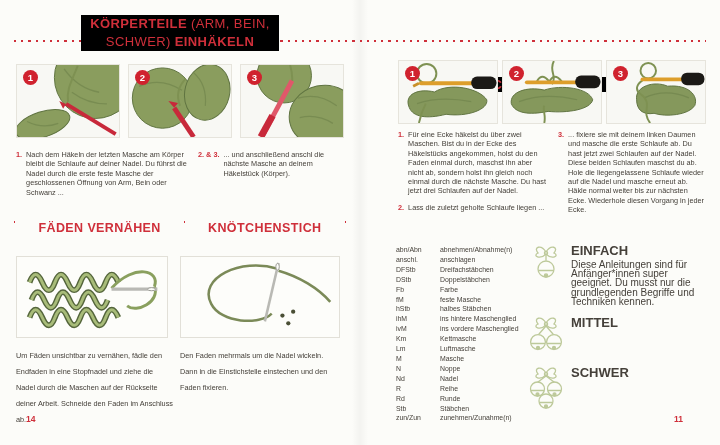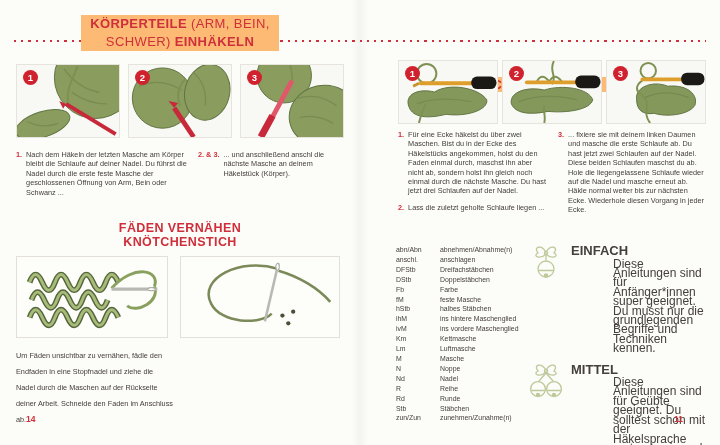--- a/index.html
+++ b/index.html
@@ -6,24 +6,24 @@
   .spread{position:relative;width:720px;height:445px;background:#fcfcf9;
     font-family:"Liberation Sans",sans-serif;color:#45403a;overflow:hidden;}
   .spine{position:absolute;left:352px;top:0;width:16px;height:445px;
     background:linear-gradient(90deg,rgba(0,0,0,0),rgba(0,0,0,0.035),rgba(0,0,0,0));}
   .dots{height:2px;background:repeating-linear-gradient(90deg,#cf2f3a 0 2.2px,transparent 2.2px 7.2px);}
   .rule-abs{position:absolute;left:14px;right:14px;top:40px;}
   .title-left{position:absolute;top:15px;left:0;width:360px;text-align:center;
     line-height:18px;font-size:13px;color:#cf2f3a;letter-spacing:.4px;}
   .title-right{position:absolute;top:33px;left:360px;width:360px;text-align:center;
     font-size:13.5px;color:#cf2f3a;font-weight:bold;letter-spacing:.6px;margin-top:44px;}
-  .title-bg{background:#fdba74;display:inline-block;padding:0 9px;}
+  .title-bg{background:#000000;display:inline-block;padding:0 9px;}
   .t-bold{font-weight:bold;}
   .t-reg{font-weight:normal;}
-  .rule-row{position:absolute;display:flex;align-items:center;gap:0;flex-direction:column;}
+  .rule-row{position:absolute;display:flex;gap:23px;}
   .rule-row .dots{height:2px;}
   .h-sec{color:#cf2f3a;font-weight:bold;font-size:12.5px;letter-spacing:.4px;white-space:nowrap;}
   .photo{position:absolute;background:#f8f8f4;border:1px solid #e6e4dc;box-sizing:border-box;}
   .photo svg{display:block;width:100%;height:100%;}
   .badge{position:absolute;top:5px;left:6px;width:15px;height:15px;border-radius:50%;
     background:#d0222e;color:#fff;font-size:9.5px;font-weight:bold;
     display:flex;align-items:center;justify-content:center;}
   .cap{position:absolute;display:flex;gap:4px;font-size:7.3px;line-height:9.4px;}
   .cap-num{color:#cf2f3a;font-weight:bold;white-space:nowrap;}
   .cap-text{flex:1;}
@@ -34,21 +34,21 @@
   .cap2{position:absolute;font-size:7.3px;line-height:16px;}
   .abbr{position:absolute;left:396px;top:245px;width:152px;font-size:6.9px;line-height:9.9px;}
   .abbr-row{display:flex;}
   .abbr-k{width:44px;flex:0 0 44px;}
   .abbr-v{flex:1;}
   .diff{position:absolute;left:528px;top:243px;width:178px;}
   .diff-block{display:flex;gap:7px;margin-bottom:8px;}
   .diff-icon{width:36px;flex:0 0 36px;display:flex;justify-content:center;align-items:flex-start;}
   .diff-body{flex:1;}
   .diff-name{font-size:13px;font-weight:bold;margin-bottom:1.5px;}
-  .diff-text{font-size:12px;line-height:9.4px;margin-left:42px;}
+  .diff-text{font-size:10px;line-height:9.4px;}
   .pagenum{position:absolute;color:#cf2f3a;font-weight:bold;font-size:8.5px;}
   .bells{stroke:#bdc99a;fill:none;stroke-width:1.3;stroke-linecap:round;}
 </style>
 </head>
 <body>
 
 <div class="spread">
   <div class="spine"></div>
 
   <div class="dots rule-abs"></div>
@@ -150,20 +150,21 @@
       <path d="M99 14 C120 20 140 32 152 46" stroke="#7b8a58" stroke-width="2.6" fill="none"></path>
       <line x1="99" y1="6" x2="85" y2="66" stroke="#b9b9b4" stroke-width="2.6"></line>
       <ellipse cx="98" cy="10" rx="1.8" ry="3.4" fill="#fdfdfa" stroke="#9a9a94" stroke-width="1"></ellipse>
       <circle cx="103" cy="60" r="2.2" fill="#4a4f35"></circle>
       <circle cx="114" cy="56" r="2.2" fill="#4a4f35"></circle>
       <circle cx="109" cy="68" r="2.2" fill="#4a4f35"></circle>
     </svg>
   </div>
 
   <div class="cap2" style="left:16px;top:348px;width:158px">Um Fäden unsichtbar zu vernähen, fädle den Endfaden in eine Stopfnadel und ziehe die Nadel durch die Maschen auf der Rückseite deiner Arbeit. Schneide den Faden im Anschluss ab.</div>
+  <div class="cap2" style="left:180px;top:348px;width:160px">Den Faden mehrmals um die Nadel wickeln. Dann in die Einstichstelle einstechen und den Faden fixieren.</div>
 
   <div class="pagenum" style="left:26px;top:414px">14</div>
 
   <div class="photo" style="left:398px;top:60px;width:100px;height:64px">
     <svg viewBox="0 0 100 64">
       <path d="M10 48 C4 34 20 28 36 32 C52 22 82 28 90 40 C92 50 70 58 48 55 C28 60 14 58 10 48 Z" fill="#85985c" stroke="#5f7340"></path>
       <path d="M18 44 q24 -8 56 -2" stroke="#6d8049" fill="none" stroke-width="1.3" opacity=".6"></path>
       <circle cx="28" cy="13" r="10" stroke="#7e9152" stroke-width="2" fill="none"></circle>
       <path d="M20 64 C22 54 24 50 27 44" stroke="#7e9152" stroke-width="2" fill="none"></path>
       <rect x="20" y="21" width="58" height="4" rx="2" fill="#dd9e2b"></rect>
@@ -322,21 +323,20 @@
           <circle cx="10" cy="27" r="7.4"></circle>
           <line x1="3.5" y1="28.5" x2="16.5" y2="28.5"></line>
           <circle cx="10" cy="33" r="1.5" fill="#bdc99a"></circle>
           <circle cx="26" cy="27" r="7.4"></circle>
           <line x1="19.5" y1="28.5" x2="32.5" y2="28.5"></line>
           <circle cx="26" cy="33" r="1.5" fill="#bdc99a"></circle>
         </svg>
       </div>
       <div class="diff-body">
         <div class="diff-name">MITTEL</div>
-        <div class="diff-text">Diese Anleitungen sind für Geübte geeignet. Du solltest schon mit der Häkelsprache vertraut sein und eine gewisse Routine entwickelt haben.</div>
       </div>
     </div>
     <div class="diff-block">
       <div class="diff-icon">
         <svg width="36" height="50" viewBox="0 0 36 50" class="bells">
           <path d="M18 8 C13 0 5 3 10 9 C4 12 12 16 18 10"></path>
           <path d="M18 8 C23 0 31 3 26 9 C32 12 24 16 18 10"></path>
           <circle cx="18" cy="9" r="1.6"></circle>
           <line x1="18" y1="11" x2="10" y2="17"></line>
           <line x1="18" y1="11" x2="26" y2="17"></line>

